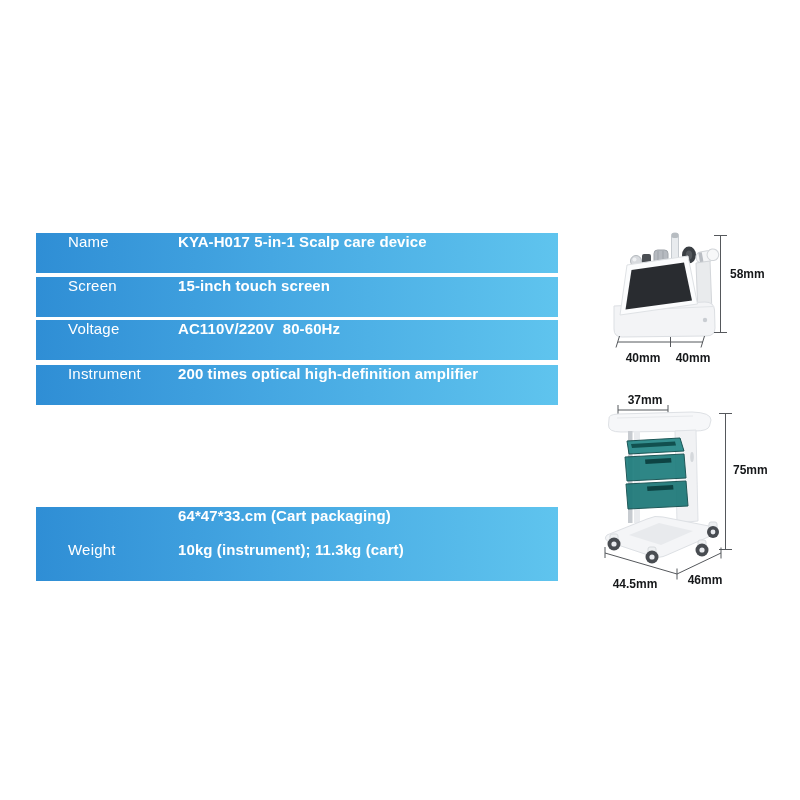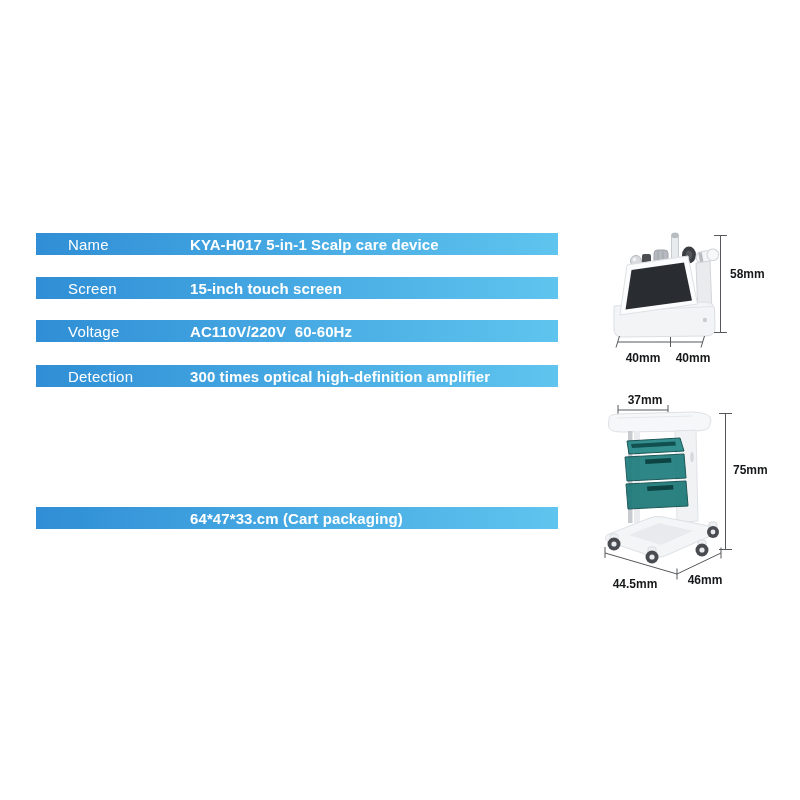--- a/index.html
+++ b/index.html
@@ -2,23 +2,23 @@
 <html><head>
 <meta charset="utf-8">
 <style>
   html,body{margin:0;padding:0;background:#ffffff;}
   .canvas{
     position:relative;width:800px;height:800px;background:#ffffff;
     font-family:"Liberation Sans",sans-serif;overflow:hidden;
   }
   .spec-table{position:absolute;left:36px;top:233px;width:522px;height:342px;}
   .spec-row{
-    position:absolute;left:0;width:522px;height:22px;
+    position:absolute;left:0;width:522px;height:40px;
     background:linear-gradient(90deg,#2F8ED5 0%,#45A7E2 45%,#5FC4EE 100%);
-    display:flex;align-items:center;color:#ffffff;gap:12px;
+    display:flex;align-items:flex-start;color:#ffffff;
   }
   .spec-label{
     width:142px;padding-left:32px;box-sizing:border-box;
     font-size:15px;font-weight:400;letter-spacing:.2px;flex:0 0 auto;
   }
   .spec-value{font-size:15px;font-weight:700;white-space:pre;letter-spacing:.1px;}
   .fig{position:absolute;}
   .fig-device{left:600px;top:225px;}
   .fig-cart{left:595px;top:385px;}
   .dim-text{font-family:"Liberation Sans",sans-serif;font-size:12px;font-weight:700;fill:#16181a;}
@@ -33,29 +33,33 @@
     <div class="spec-row" style="top:0px">
       <div class="spec-label">Name</div>
       <div class="spec-value">KYA-H017 5-in-1 Scalp care device</div>
     </div>
     <div class="spec-row" style="top:44px">
       <div class="spec-label">Screen</div>
       <div class="spec-value">15-inch touch screen</div>
     </div>
     <div class="spec-row" style="top:87px">
       <div class="spec-label">Voltage</div>
-      <div class="spec-value">AC110V/220V  60-60Hz</div>
+      <div class="spec-value">AC110V/220V  80-60Hz</div>
     </div>
     <div class="spec-row" style="top:132px">
-      <div class="spec-label">Detection</div>
-      <div class="spec-value">300 times optical high-definition amplifier</div>
+      <div class="spec-label">Instrument</div>
+      <div class="spec-value">200 times optical high-definition amplifier</div>
     </div>
     <div class="spec-row" style="top:274px">
       <div class="spec-label"></div>
       <div class="spec-value">64*47*33.cm (Cart packaging)</div>
+    </div>
+    <div class="spec-row" style="top:308px">
+      <div class="spec-label">Weight</div>
+      <div class="spec-value">10kg (instrument); 11.3kg (cart)</div>
     </div>
   </div>
 
   <svg class="fig fig-device" width="200" height="150" viewBox="0 0 200 150">
     <g>
 
       <circle cx="36" cy="36" r="5.5" fill="#d7dade" stroke="#b3b8bd"></circle>
       <circle cx="34.5" cy="34.5" r="2" fill="#eff1f3"></circle>
       <rect x="42" y="29" width="9" height="12" rx="2" fill="#4b4f54"></rect>
       <rect x="54" y="25" width="14" height="14" rx="3.5" fill="#b6bac0" stroke="#9ea3a9"></rect>

